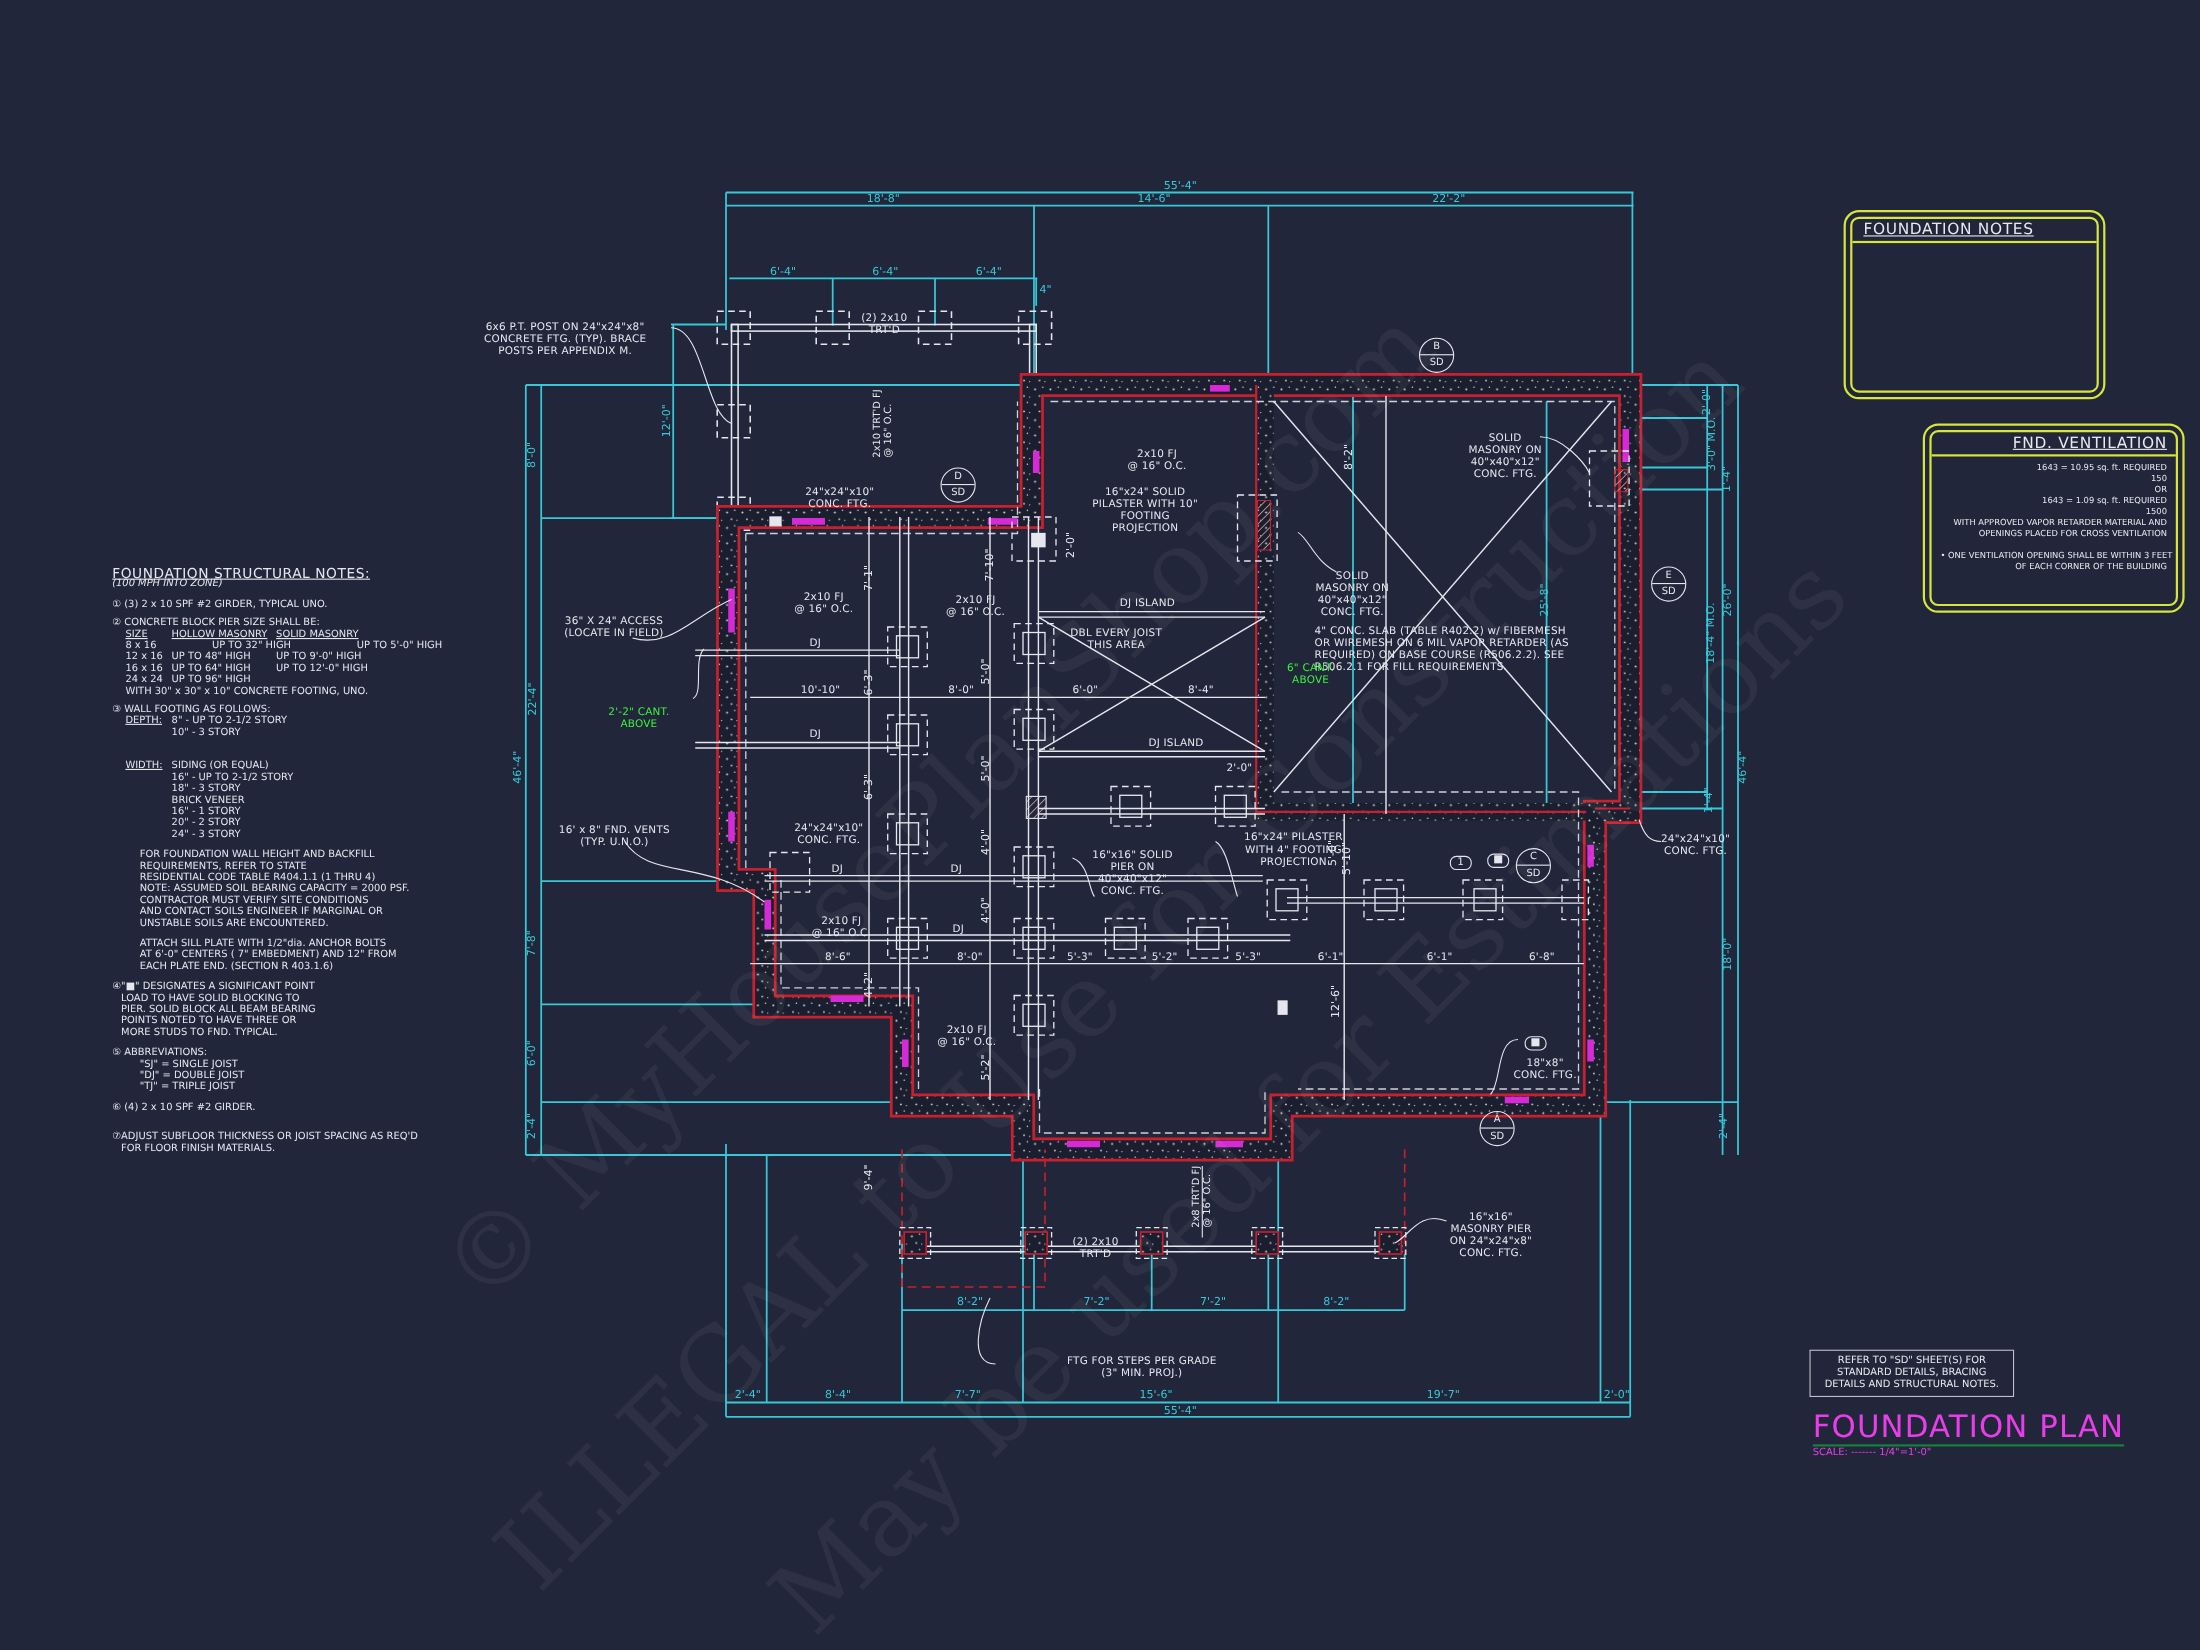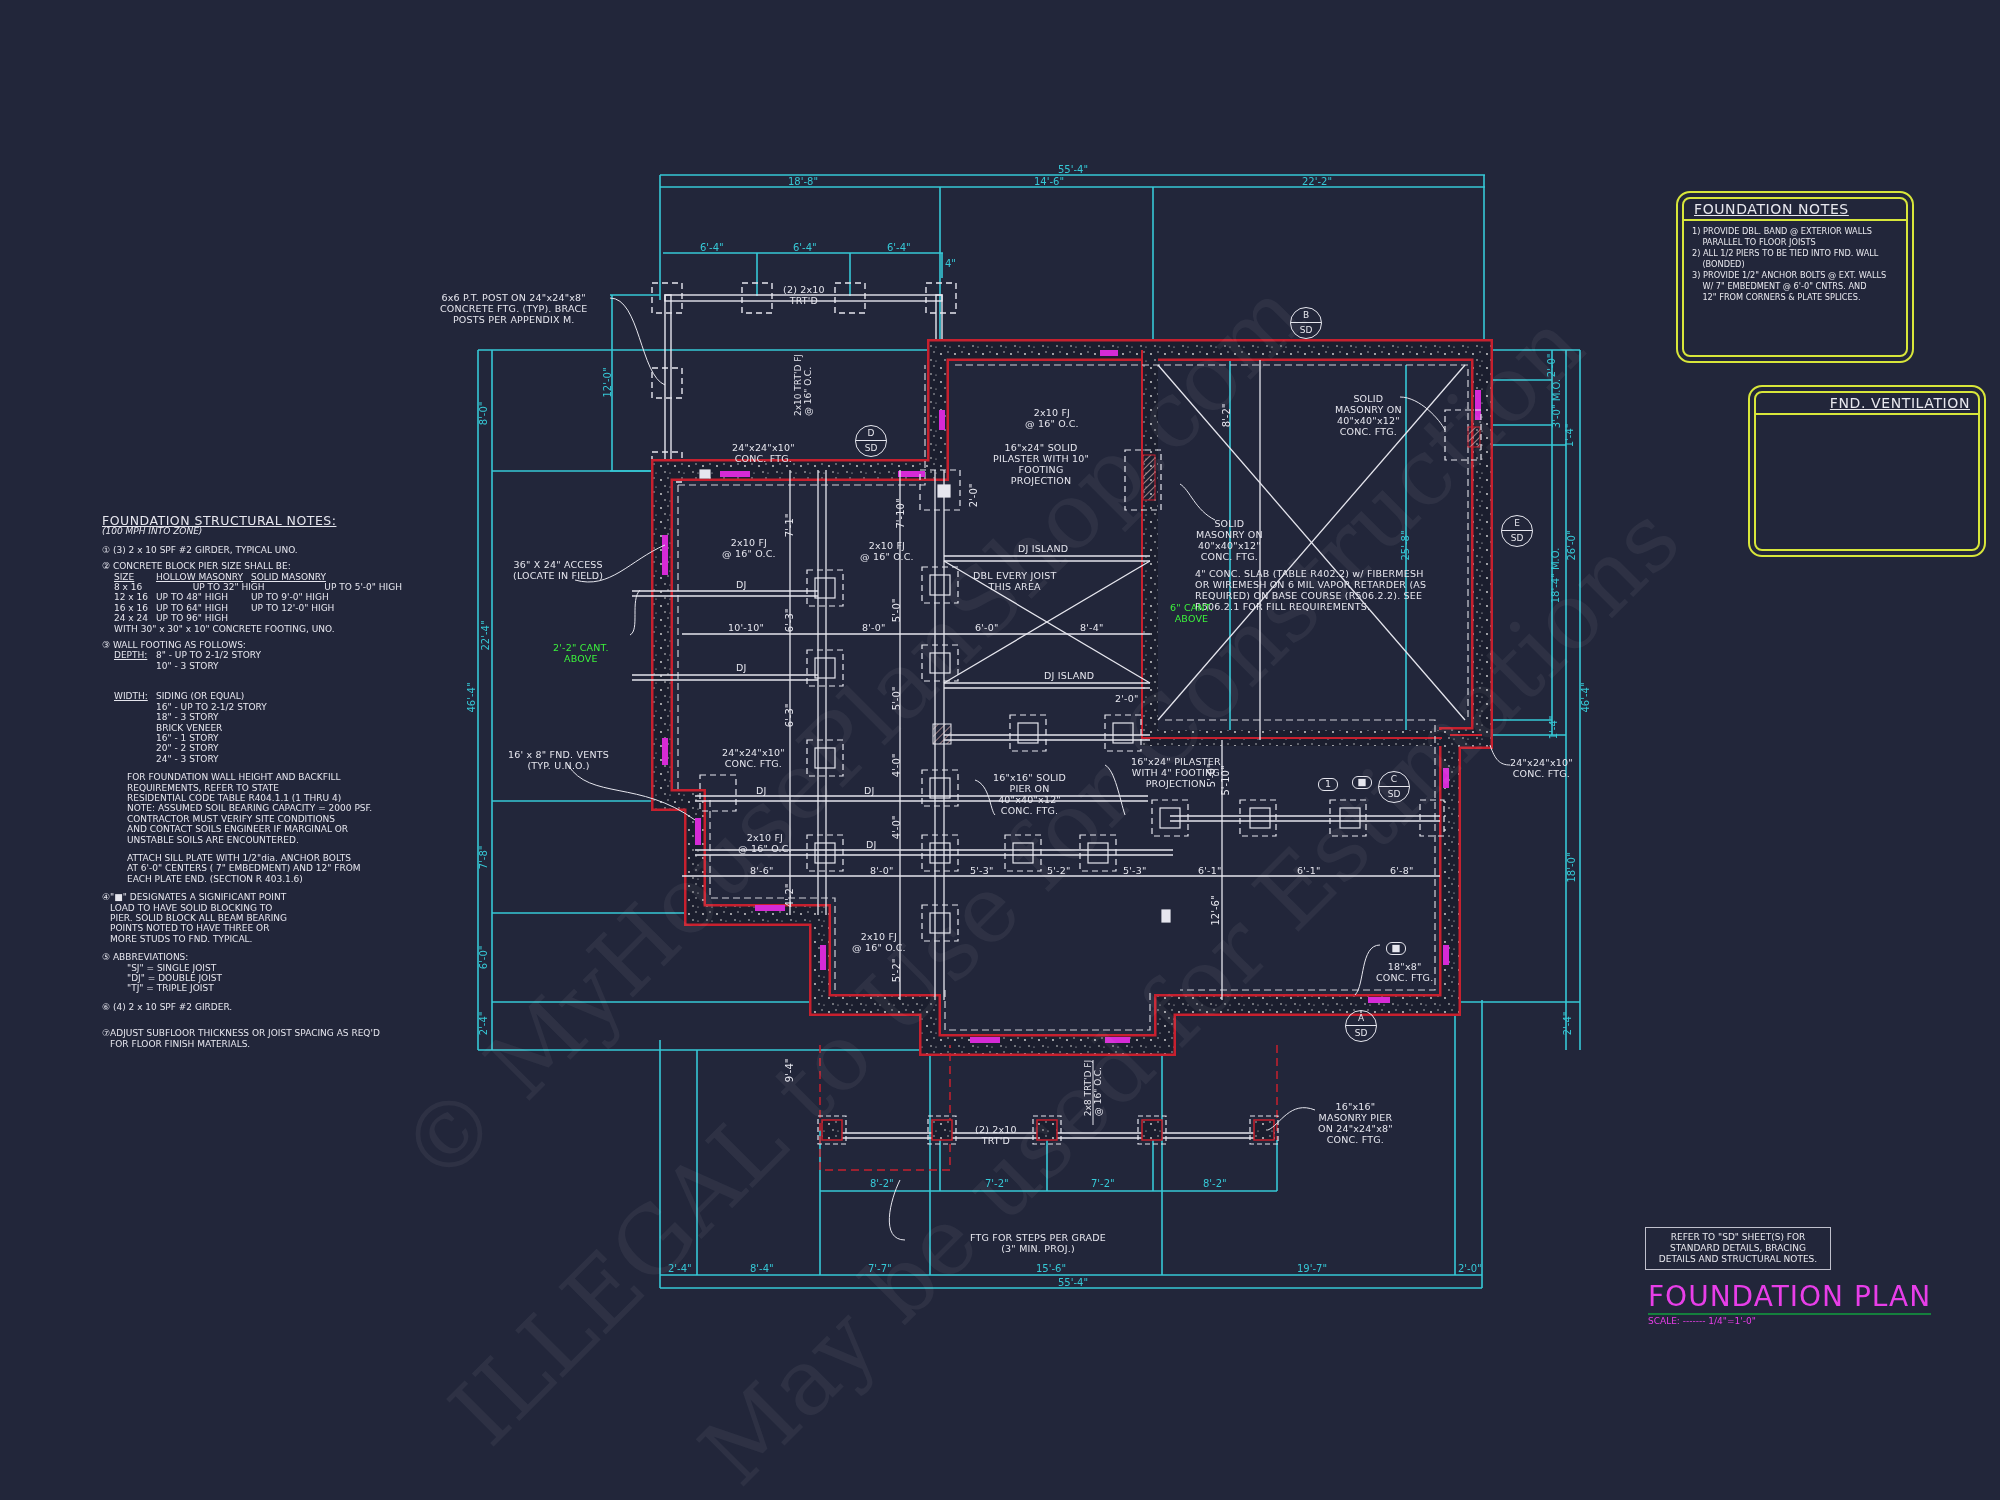--- a/index.html
+++ b/index.html
@@ -353,33 +353,36 @@
   <div style="display:flex;">
       <span>⑦ </span>
       <span class="row">ADJUST SUBFLOOR THICKNESS OR JOIST SPACING AS REQ'D
 FOR FLOOR FINISH MATERIALS.</span>
     </div>
 </div>
 
 <div class="nb" style="left:1676px;top:191px;width:226px;height:160px;">
   <div class="inner">
     <div class="ttl">FOUNDATION NOTES</div>
-    <div class="body">1) PROVIDE DBL. BAND @ EXTERIOR WALLS
-    PARALLEL TO FLOOR JOISTS
-2) ALL 1/2 PIERS TO BE TIED INTO FND. WALL
-    (BONDED)
-3) PROVIDE 1/2" ANCHOR BOLTS @ EXT. WALLS
-    W/ 7" EMBEDMENT @ 6'-0" CNTRS. AND
-    12" FROM CORNERS &amp; PLATE SPLICES.</div>
   </div>
 </div>
 
 <div class="nb" style="left:1748px;top:385px;width:226px;height:160px;text-align:right;">
   <div class="inner">
     <div class="ttl">FND. VENTILATION</div>
+    <div class="body" style="font-size:7.6px;line-height:10px;">1643 = 10.95 sq. ft. REQUIRED
+150
+            OR
+1643 = 1.09 sq. ft. REQUIRED
+1500
+WITH APPROVED VAPOR RETARDER MATERIAL AND
+OPENINGS PLACED FOR CROSS VENTILATION
+
+• ONE VENTILATION OPENING SHALL BE WITHIN 3 FEET
+   OF EACH CORNER OF THE BUILDING</div>
   </div>
 </div>
 
 <div class="refbox">REFER TO "SD" SHEET(S) FOR
 STANDARD DETAILS, BRACING
 DETAILS AND STRUCTURAL NOTES.</div>
 <div class="title">FOUNDATION PLAN</div>
 <div class="scale">SCALE: ------- 1/4"=1'-0"</div>
 
 <div class="dim" style="left:1058px;top:164px;">55'-4"</div>

